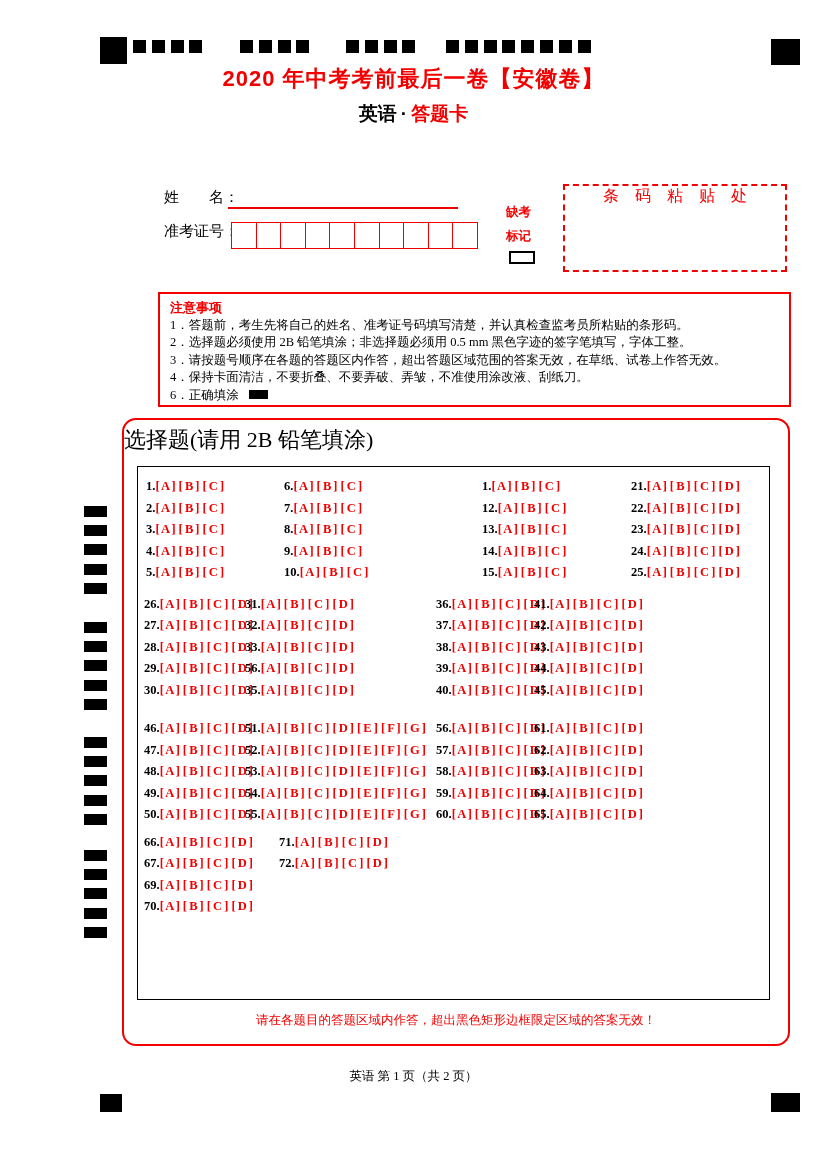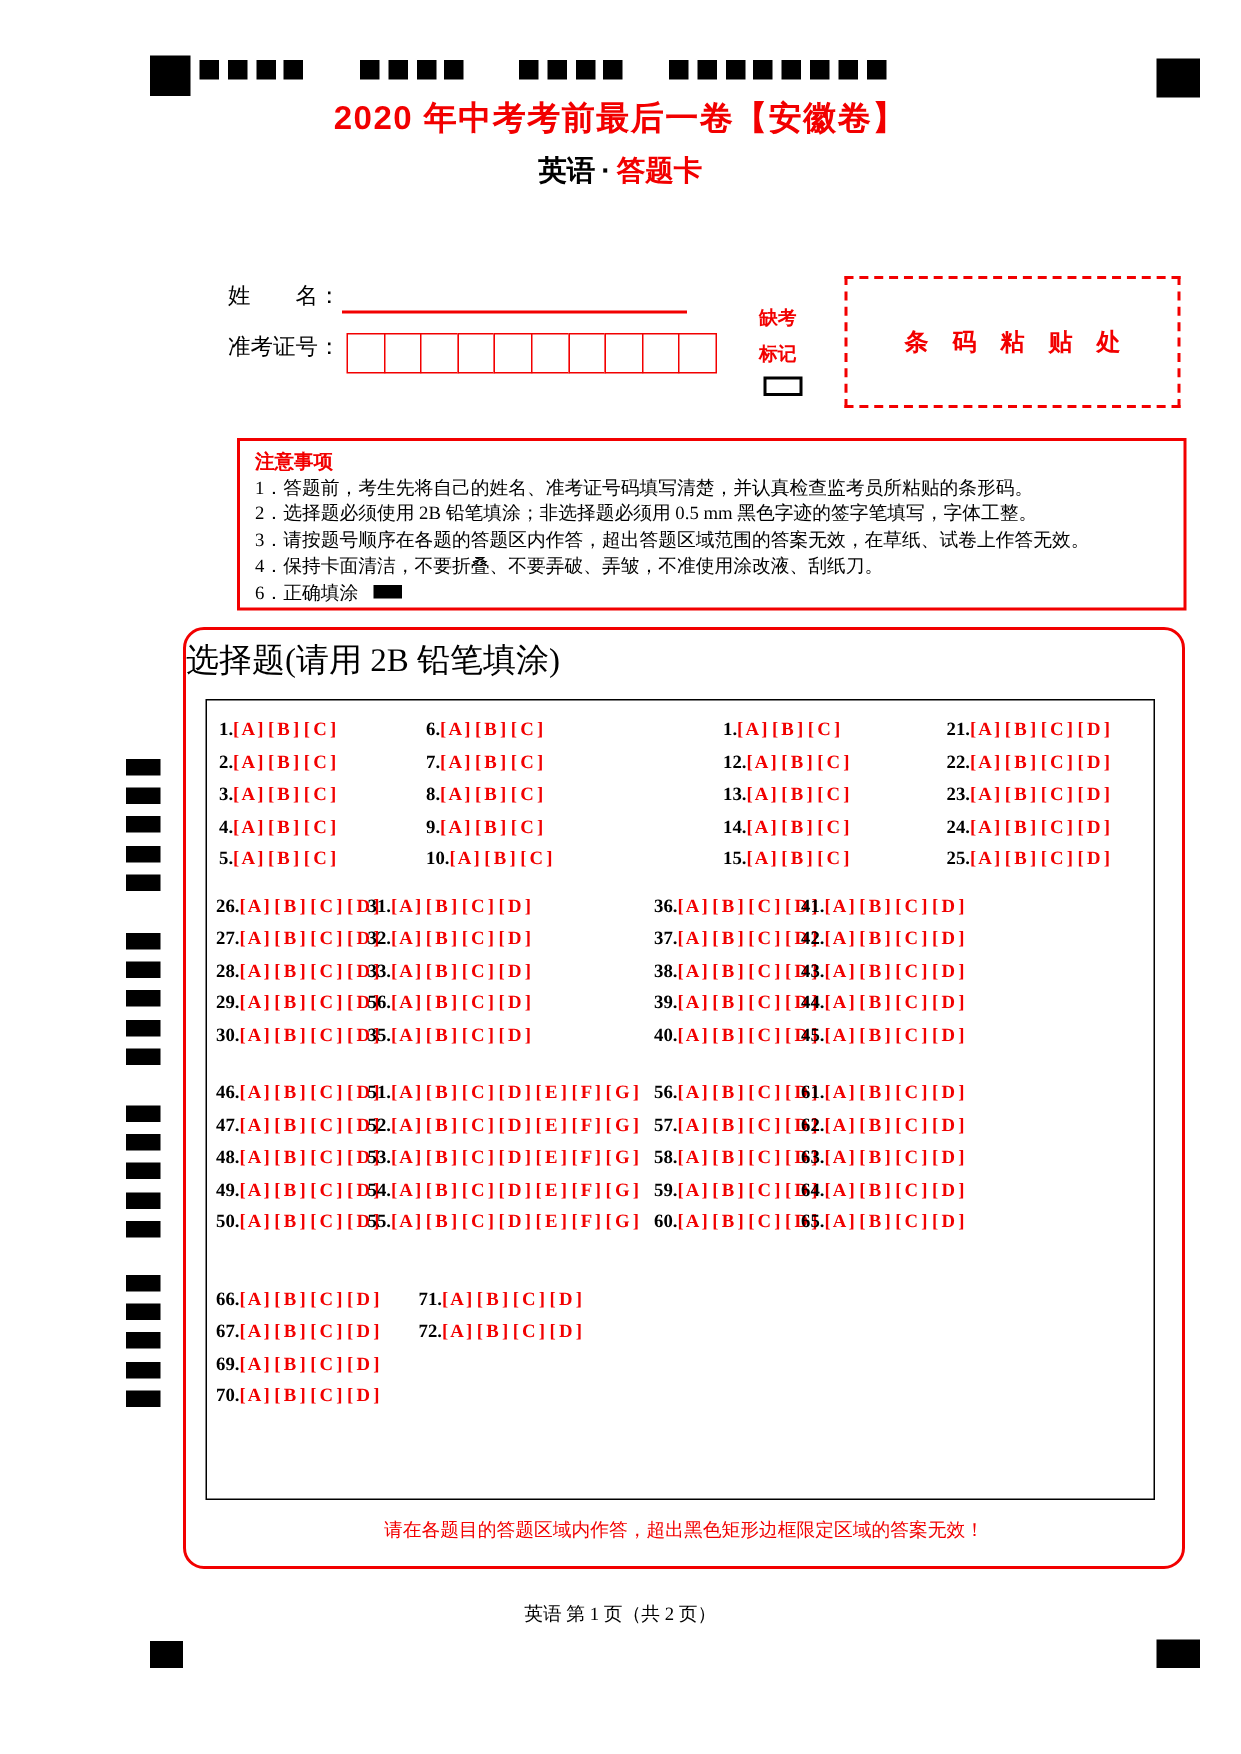--- a/index.html
+++ b/index.html
@@ -16,54 +16,54 @@
     font-size:22px;font-weight:bold;color:var(--red);letter-spacing:1px;
   }
   .page-subtitle{
     position:absolute;top:101px;left:0;width:100%;text-align:center;
     font-family:"Liberation Sans","DejaVu Sans",sans-serif;
     font-size:19px;font-weight:bold;color:var(--black);
   }
   .page-subtitle .dot{margin:0 4px;}
   .page-subtitle .sheet{color:var(--red);}
   
-  .lbl{position:absolute;font-size:15px;color:var(--black);}
+  .lbl{position:absolute;font-size:15px;color:var(--black);margin-left:12px;}
   .name-lbl{left:152px;top:188px;}
   .name-line{position:absolute;left:228px;top:189px;width:230px;height:18px;border-bottom:2px solid var(--red);}
   .id-lbl{left:152px;top:222px;}
   .id-grid{position:absolute;left:231px;top:222px;display:flex;}
   .id-cell{width:23.6px;height:25px;border:1px solid var(--red);margin-left:-1px;background:#fff;}
   .id-cell:first-child{margin-left:0;}
   .absent{position:absolute;left:506px;top:200px;color:var(--red);font-size:12.5px;font-weight:bold;line-height:24px;text-align:center;}
   .absent-box{position:absolute;left:509px;top:251px;width:22px;height:9px;border:2px solid #000;background:#fff;}
   .barcode{
     position:absolute;left:563px;top:184px;width:220px;height:84px;
-    border:2px dashed var(--red);display:flex;align-items:center;justify-content:center;
-    color:var(--red);font-size:16px;font-weight:bold;letter-spacing:6px;text-indent:6px;
+    border:2px dashed var(--red);display:flex;align-items:flex-start;justify-content:center;
+    color:var(--red);font-size:16px;font-weight:normal;letter-spacing:6px;text-indent:6px;
   }
   
   .notice{
     position:absolute;left:158px;top:292px;width:609px;height:101px;
     border:2px solid var(--red);padding:5px 10px;font-size:12.5px;line-height:17.6px;
   }
   .notice-title{color:var(--red);font-weight:bold;font-size:13px;}
   .notice-item{white-space:nowrap;}
   .fill-demo{display:inline-block;width:19px;height:9px;background:#000;margin-left:10px;}
   
   .answer-box{
     position:absolute;left:122px;top:418px;width:664px;height:624px;
     border:2px solid var(--red);border-radius:14px;
   }
   .answer-title{position:absolute;top:5px;left:0;width:100%;text-align:left;font-size:22px;color:var(--black);}
   .bubble-box{
     position:absolute;left:13px;top:46px;width:633px;height:534px;
     border:1.5px solid #000;box-sizing:border-box;padding-top:12px;
   }
   .blk{position:relative;}
-  .b1{margin-top:10px;} .b2{margin-top:17px;} .b3{margin-top:30px;}
+  .b1{margin-top:10px;} .b2{margin-top:17px;} .b3{margin-top:6px;}
   .qrow{position:relative;height:21.5px;text-align:center;}
   .qcell{position:absolute;top:0;white-space:nowrap;font-weight:bold;font-size:12.5px;}
   .qnum{color:var(--black);}
   .qopt{color:var(--red);margin-right:3px;word-spacing:-1px;}
   .b0 .qcell:nth-child(1){left:8px}  .b0 .qcell:nth-child(2){left:146px}
   .b0 .qcell:nth-child(3){left:344px} .b0 .qcell:nth-child(4){left:493px}
   .b1 .qcell:nth-child(1){left:6px}  .b1 .qcell:nth-child(2){left:107px}
   .b1 .qcell:nth-child(3){left:298px} .b1 .qcell:nth-child(4){left:396px}
   .b2 .qcell:nth-child(1){left:6px}  .b2 .qcell:nth-child(2){left:107px}
   .b2 .qcell:nth-child(3){left:298px} .b2 .qcell:nth-child(4){left:396px}

